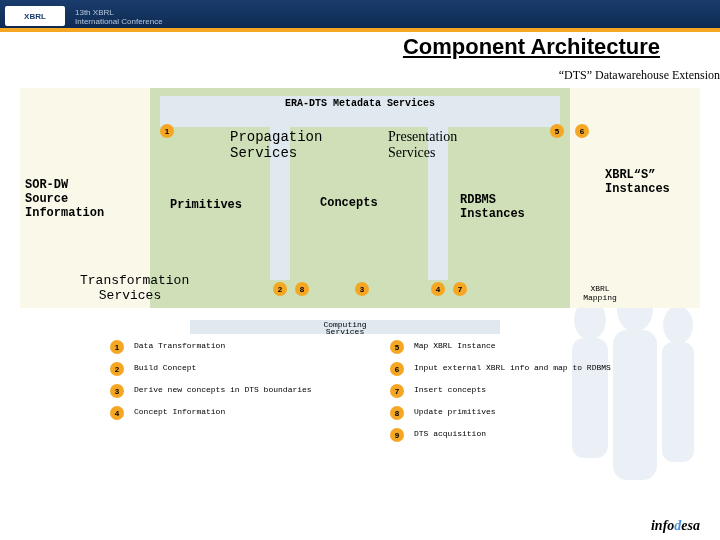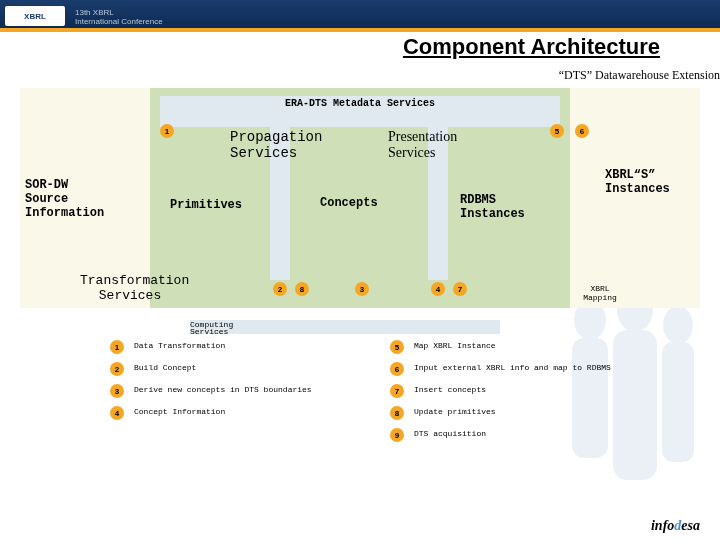--- a/index.html
+++ b/index.html
@@ -37,21 +37,21 @@
   .block-label { position: absolute; font-size: 12px; font-weight: bold; text-align: left; font-family: 'Courier New', monospace; }
   .sor-label { top: 90px; left: 5px; width: 80px; }
   .prim-label { top: 110px; left: 150px; width: 90px; }
   .conc-label { top: 108px; left: 300px; width: 80px; }
   .rdbms-label { top: 105px; left: 440px; width: 80px; }
   .xbrl-label { top: 80px; left: 585px; width: 80px; }
 
   .trans-serv { position: absolute; bottom: 5px; left: 60px; width: 100px; font-size: 13px; text-align: center; font-family: 'Courier New', monospace; }
   .xbrl-map { position: absolute; bottom: 6px; right: 60px; width: 80px; font-size: 8px; text-align: center; font-family: 'Courier New', monospace; }
 
-  .bottom-banner { position: absolute; top: 320px; left: 190px; width: 310px; height: 14px; background: #dfe9ef; font-size: 8px; line-height: 14px; font-family: 'Courier New', monospace; }
+  .bottom-banner { position: absolute; top: 320px; left: 190px; width: 310px; height: 14px; background: #dfe9ef; font-size: 8px; text-align: center; line-height: 14px; font-family: 'Courier New', monospace; }
 
   
   .legend { position: absolute; top: 340px; left: 110px; right: 30px; font-family: 'Courier New', monospace; }
   .legend-row { display: flex; align-items: flex-start; margin-bottom: 8px; }
   .legend-col { display: flex; align-items: flex-start; }
   .legend-col.left { width: 280px; }
   .legend-col.right { width: 300px; }
   .legend .num-circle { position: static; flex-shrink: 0; margin-right: 10px; }
   .legend-text { font-size: 8px; line-height: 11px; }
 

